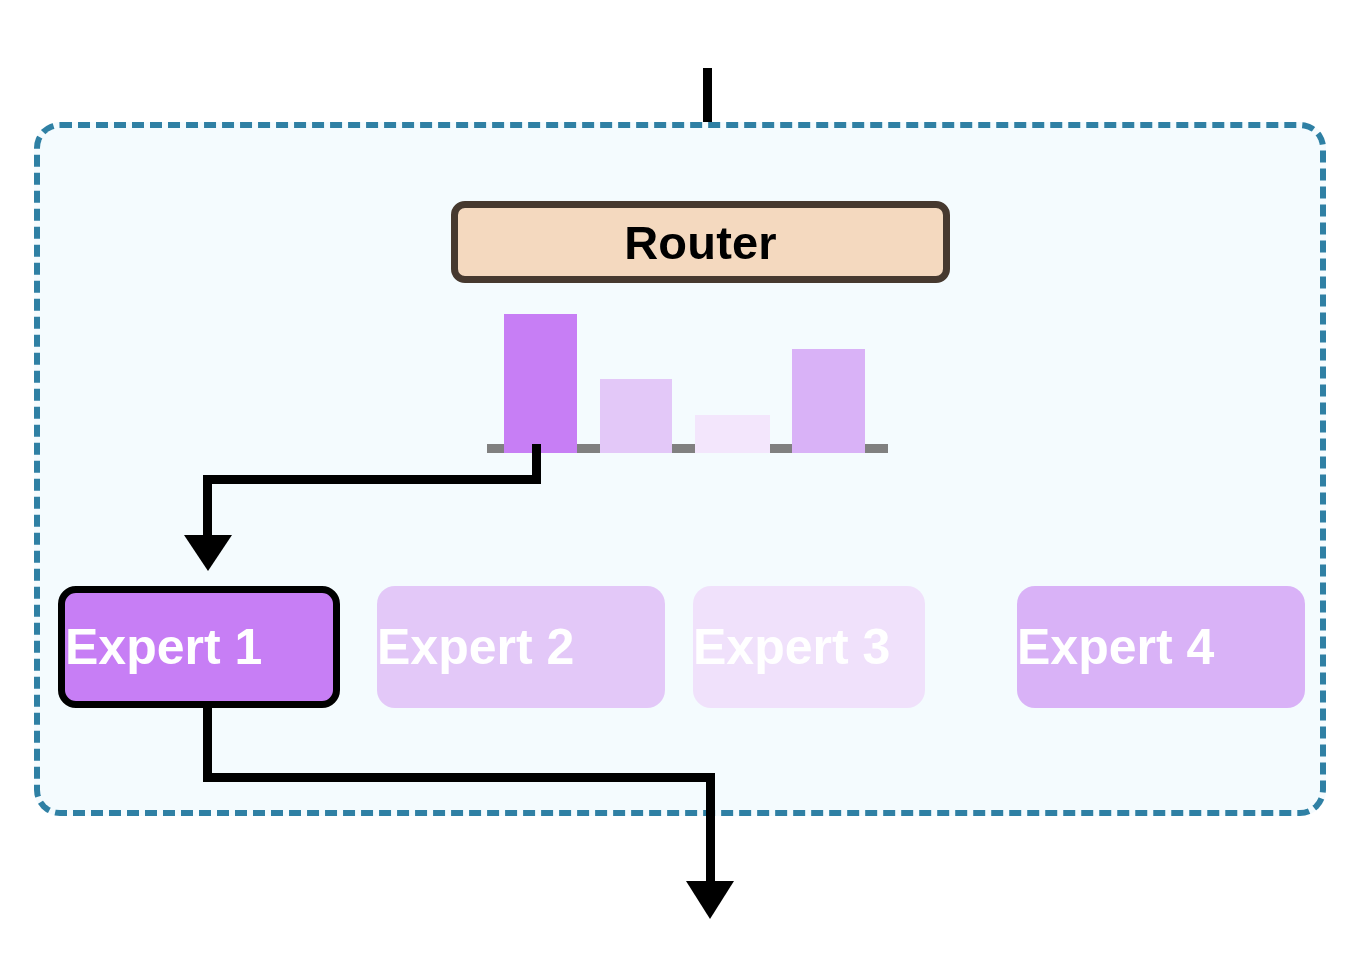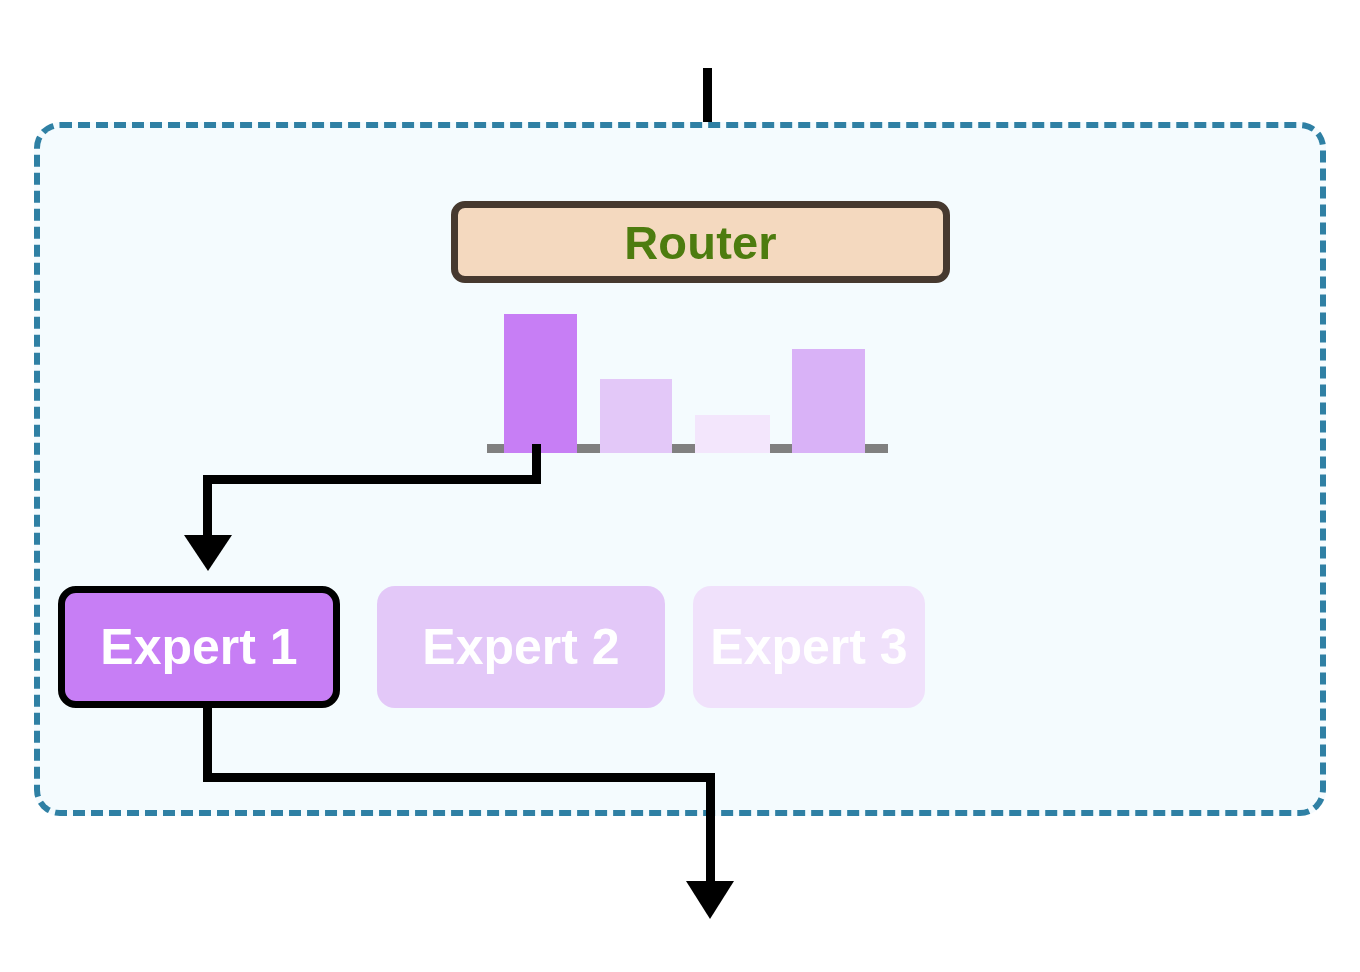--- a/index.html
+++ b/index.html
@@ -126,21 +126,21 @@
     height: 122px;
   }
   .expert-box {
     position: absolute;
     top: 0px;
     height: 122px;
     box-sizing: border-box;
     border-radius: 18px;
     display: flex;
     align-items: center;
-    justify-content: center;
+    justify-content: flex-start;
     overflow: visible;
   }
   .expert-box.selected {
     border: 7px solid #000000;
   }
   .expert-label {
     font-size: 50px;
     font-weight: bold;
     color: #ffffff;
     line-height: 1;
@@ -185,21 +185,21 @@
 </head>
 <body>
 
 <div id="stage">
 
   <div class="input-line" style="background: rgb(0, 0, 0);"></div>
 
   <div class="moe-container" style="background: rgb(244, 251, 254); border-color: rgb(47, 128, 164); border-style: dashed;"></div>
 
   <div class="router-box" style="background: rgb(244, 217, 191); border-color: rgb(70, 57, 47);">
-    <span class="router-label" style="color: #4d7c0f;">Router</span>
+    <span class="router-label" style="color: #000000;">Router</span>
   </div>
 
   <div class="bars-area">
     <div class="bar-baseline" style="background: rgb(128, 128, 128);"></div>
     <div class="bar" style="left: 17px; width: 73px; height: 139px; background: rgb(199, 126, 245);"></div>
     <div class="bar" style="left: 113px; width: 72px; height: 74px; background: rgb(227, 200, 248);"></div>
     <div class="bar" style="left: 208px; width: 75px; height: 38px; background: rgb(243, 230, 252);"></div>
     <div class="bar" style="left: 305px; width: 73px; height: 104px; background: rgb(217, 178, 247);"></div>
   </div>
 
@@ -211,20 +211,23 @@
   <div class="expert-row">
     <div class="expert-box selected" style="left: 0px; width: 282px; background: rgb(199, 126, 245);">
       <span class="expert-label">Expert 1</span>
     </div>
     <div class="expert-box" style="left: 319px; width: 288px; background: rgb(227, 200, 248);">
       <span class="expert-label">Expert 2</span>
     </div>
     <div class="expert-box" style="left: 635px; width: 232px; background: rgb(240, 225, 251);">
       <span class="expert-label">Expert 3</span>
     </div>
+    <div class="expert-box" style="left: 959px; width: 288px; background: rgb(217, 178, 247);">
+      <span class="expert-label">Expert 4</span>
+    </div>
   </div>
 
   <div class="out-arrow-vert-top" style="background: rgb(0, 0, 0);"></div>
   <div class="out-arrow-horiz" style="background: rgb(0, 0, 0);"></div>
   <div class="out-arrow-vert-down" style="background: rgb(0, 0, 0);"></div>
   <div class="out-arrow-head" style="border-top-color: rgb(0, 0, 0);"></div>
 
 </div>
 
 </body></html>

